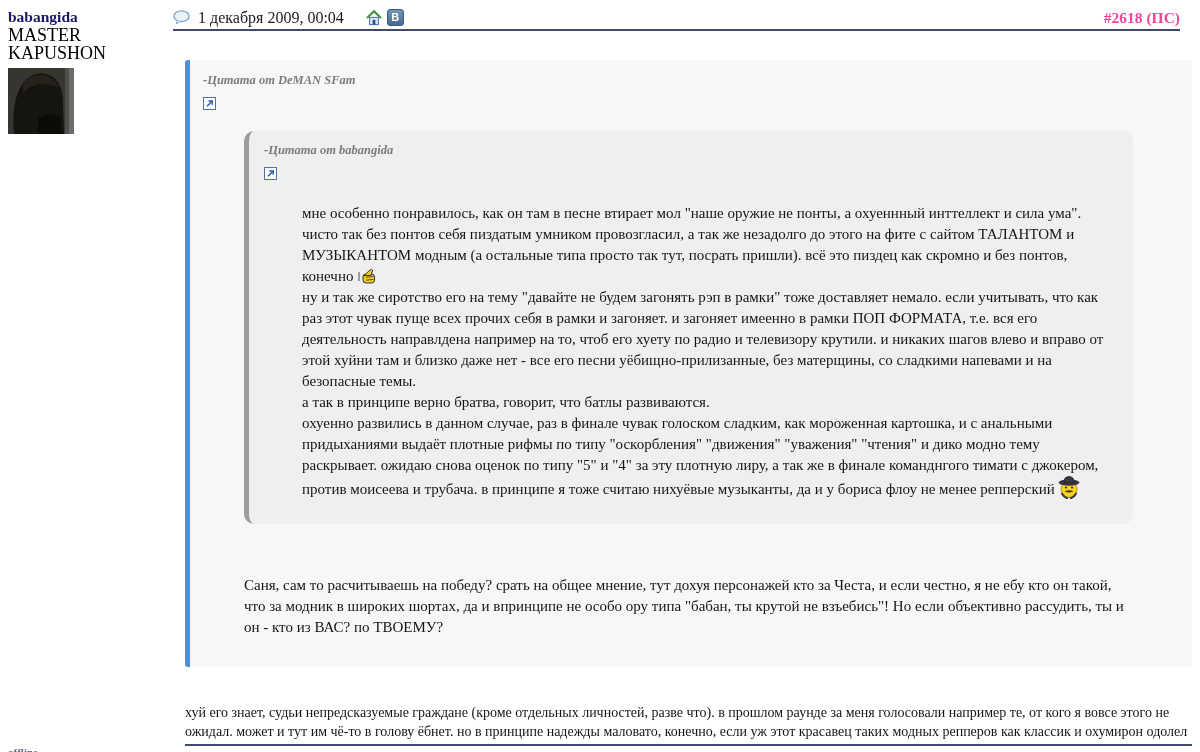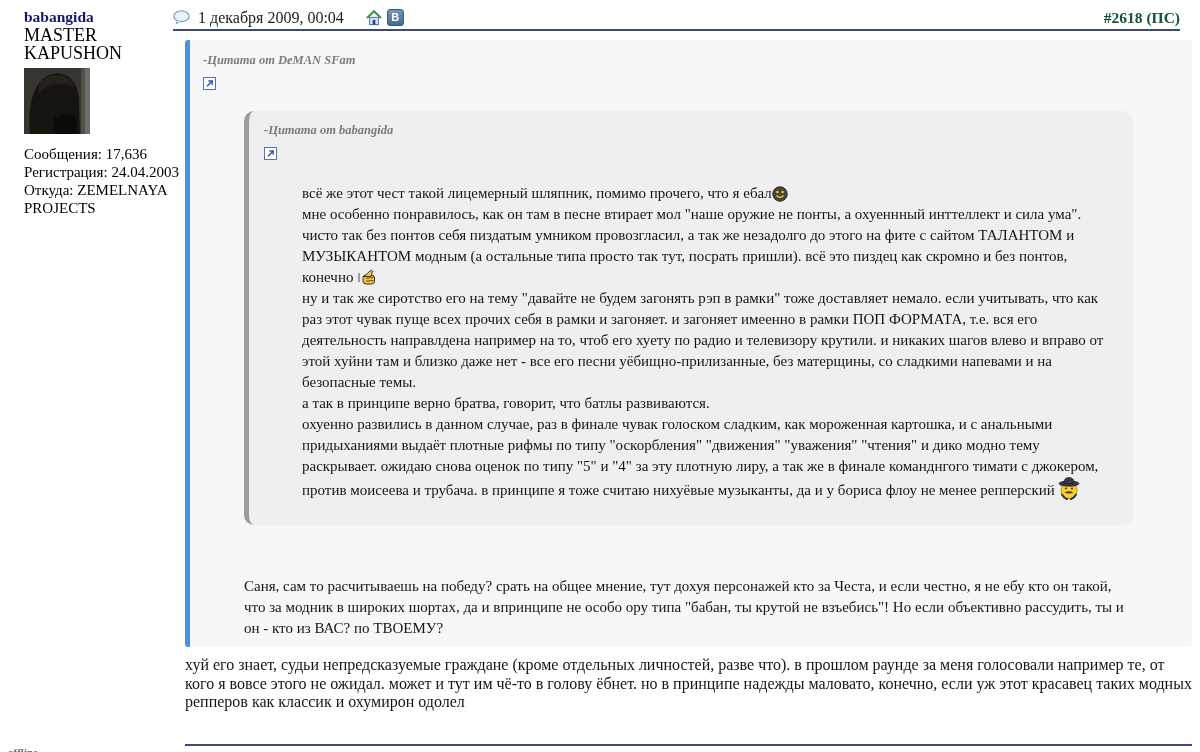--- a/index.html
+++ b/index.html
@@ -5,85 +5,80 @@
   :root{
     --quote-blue:#4f90d6; --quote-gray:#9c9c9c; --rule-navy:#3e4a75;
     --outer-bg:#f7f7f7; --inner-bg:#efefef; --uname:#16166b;
   }
   html,body{margin:0;padding:0;}
   body{
     width:1200px;height:752px;position:relative;overflow:hidden;background:#ffffff;
     font-family:"Liberation Serif","DejaVu Serif",serif;color:#111;
   }
   
-  .sidebar{position:absolute;left:8px;top:8px;width:172px;margin-left:16px;}
+  .sidebar{position:absolute;left:8px;top:8px;width:172px;}
   .username{font-weight:bold;font-size:15.5px;color:var(--uname);line-height:18px;}
   .usertitle{font-size:18px;line-height:18px;color:#000;}
   .avatar{display:block;margin-top:6px;width:66px;height:66px;cursor:pointer;}
   .stats{margin-top:11px;font-size:15px;line-height:18px;color:#000;}
   .offline{position:absolute;left:8px;top:746px;font-size:11px;font-weight:bold;color:#708;color:#667;}
   
   .post-header{
     position:absolute;left:173px;top:6px;width:1007px;height:25px;
     border-bottom:2px solid var(--rule-navy);display:flex;align-items:center;box-sizing:border-box;
   }
   .post-header .bubble{margin-right:8px;display:inline-flex;}
   .post-date{font-size:16px;color:#1a1a1a;}
   .hdr-icons{display:flex;align-items:center;gap:5px;margin-left:22px;}
   .icon-btn{display:inline-flex;cursor:pointer;}
   .vk-icon{
     width:15px;height:15px;border-radius:3px;border:1px solid #3c5a7e;
     background:linear-gradient(#7396b8,#49688e);color:#fff;
     font:bold 11px/15px "Liberation Sans",sans-serif;text-align:center;cursor:pointer;
   }
   .post-num{margin-left:auto;font-size:15.5px;font-weight:bold;color:#101010;}
-  .post-num a{color:#14532d;text-decoration:none;cursor:pointer;}
+  .post-num a{color:#ec4899;text-decoration:none;cursor:pointer;}
   
   .quote-outer{
-    position:absolute;left:185px;top:40px;width:1007px;height:607px;box-sizing:border-box;
+    position:absolute;left:185px;top:60px;width:1007px;height:607px;box-sizing:border-box;
     background:var(--outer-bg);border-left:5px solid var(--quote-blue);border-radius:3px;
     padding:13px 16px 0 13px;overflow:hidden;
   }
   .quote-caption{font-size:12.5px;font-weight:bold;font-style:italic;color:#7b7b7b;}
   .goto-icon{display:inline-flex;margin-top:9px;cursor:pointer;}
   .quote-body{margin:17px 43px 0 41px;}
   .quote-inner{
     background:var(--inner-bg);border-left:5px solid var(--quote-gray);
     border-radius:10px;box-sizing:border-box;padding:12px 17px 24px 15px;
   }
   .inner-body{margin:19px 0 0 38px;font-size:15px;line-height:21px;color:#151515;}
   .para{margin:0;}
   .emo{display:inline-block;vertical-align:-4px;line-height:0;}
   .emo.king-smiley,.emo.gangster-smiley{vertical-align:-5px;}
   .outer-text{margin-top:51px;font-size:15px;line-height:21px;color:#151515;}
   
-  .reply-text{position:absolute;left:185px;top:656px;width:1007px;font-size:16px;line-height:18.5px;color:#151515;}
+  .reply-text{position:absolute;left:185px;top:704px;width:1007px;font-size:14px;line-height:18.5px;color:#151515;}
   .bottom-rule{position:absolute;left:185px;top:744px;width:1007px;border-top:2px solid var(--rule-navy);}
 </style>
 </head>
 <body>
 
 <div class="sidebar">
   <div class="username">babangida</div>
   <div class="usertitle">MASTER KAPUSHON</div>
   <span class="avatar">
     <svg width="66" height="66" viewBox="0 0 66 66">
       <rect width="66" height="66" fill="#37352f"></rect>
       <rect x="57" width="9" height="66" fill="#6e6e68"></rect>
       <rect x="57" width="4" height="66" fill="#504f49"></rect>
       <path d="M6 66 Q3 32 15 15 Q26 2 41 7 Q55 13 55 36 L56 66 Z" fill="#15140f"></path>
       <path d="M15 15 Q26 4 40 8 Q48 11 51 20 Q40 14 28 17 Q19 19 15 26 Z" fill="#24221b"></path>
       <path d="M30 50 Q40 44 52 48 L53 66 L30 66 Z" fill="#0c0b08"></path>
     </svg>
   </span>
-  <div class="stats">
-    <div>Сообщения: 17,636</div>
-    <div>Регистрация: 24.04.2003</div>
-    <div>Откуда: ZEMELNAYA PROJECTS</div>
-  </div>
 </div>
 <div class="offline">offline</div>
 
 <div class="post-header">
   <span class="bubble">
     <svg width="17" height="15" viewBox="0 0 17 15">
       <ellipse cx="8.5" cy="6.2" rx="7.6" ry="5.4" fill="#e9f3fb" stroke="#7fa8cc" stroke-width="1.3"></ellipse>
       <path d="M4.5 10 L3.2 14 L8 11" fill="#e9f3fb" stroke="#7fa8cc" stroke-width="1"></path>
     </svg>
   </span>
@@ -119,26 +114,20 @@
     <div class="quote-inner">
       <div class="quote-caption">-Цитата от babangida</div>
       <span class="goto-icon">
         <svg width="13" height="13" viewBox="0 0 13 13">
           <rect x="0.5" y="0.5" width="12" height="12" fill="#ffffff" stroke="#5570b8"></rect>
           <path d="M4 9.2 L8.8 4.4" stroke="#2a52a8" stroke-width="1.4"></path>
           <path d="M5.4 4 L9.2 4 L9.2 7.8" fill="none" stroke="#2a52a8" stroke-width="1.4"></path>
         </svg>
       </span>
       <div class="inner-body">
-          <div class="para">всё же этот чест такой лицемерный шляпник, помимо прочего, что я ебал<span class="emo dark-smiley"><svg width="16" height="16" viewBox="0 0 16 16">
-                <circle cx="8" cy="8" r="7.2" fill="#49453b" stroke="#24221c" stroke-width="1"></circle>
-                <circle cx="5.4" cy="6" r="1.3" fill="#f0c31f"></circle>
-                <circle cx="10.6" cy="6" r="1.3" fill="#f0c31f"></circle>
-                <path d="M4.4 9.4 Q8 13 11.6 9.4" stroke="#f0c31f" stroke-width="1.4" fill="none"></path>
-              </svg></span></div>
           <div class="para">мне особенно понравилось, как он там в песне втирает мол "наше оружие не понты, а охуеннный инттеллект и сила ума". чисто так без понтов себя пиздатым умником провозгласил, а так же незадолго до этого на фите с сайтом ТАЛАНТОМ и МУЗЫКАНТОМ модным (а остальные типа просто так тут, посрать пришли). всё это пиздец как скромно и без понтов, конечно <span class="emo thumbs-up"><svg width="20" height="17" viewBox="0 0 20 17">
                 <path d="M2 4 L2 13" stroke="#666" stroke-width="1.2"></path>
                 <rect x="6" y="6" width="11.5" height="9" rx="3" fill="#f2c832" stroke="#333" stroke-width="1"></rect>
                 <path d="M7 7.5 L13 2 Q14.6 0.6 15.6 2.2 L14 7.5 Z" fill="#f2c832" stroke="#333" stroke-width="1"></path>
                 <path d="M9 9.4 L16.4 8.4 M9 12.2 L16.4 11.4" stroke="#333" stroke-width="0.8" fill="none"></path>
               </svg></span></div>
           <div class="para">ну и так же сиротство его на тему "давайте не будем загонять рэп в рамки" тоже доставляет немало. если учитывать, что как раз этот чувак пуще всех прочих себя в рамки и загоняет. и загоняет имеенно в рамки ПОП ФОРМАТА, т.е. вся его деятельность направлдена например на то, чтоб его хуету по радио и телевизору крутили. и никаких шагов влево и вправо от этой хуйни там и близко даже нет - все его песни уёбищно-прилизанные, без матерщины, со сладкими напевами и на безопасные темы.</div>
           <div class="para">а так в принципе верно братва, говорит, что батлы развиваются.</div>
           <div class="para">охуенно развились в данном случае, раз в финале чувак голоском сладким, как мороженная картошка, и с анальными придыханиями выдаёт плотные рифмы по типу "оскорбления" "движения" "уважения" "чтения" и дико модно тему раскрывает. ожидаю снова оценок по типу "5" и "4" за эту плотную лиру, а так же в финале команднгого тимати с джокером, против моисеева и трубача. в принципе я тоже считаю нихуёвые музыканты, да и у бориса флоу не менее репперский <span class="emo gangster-smiley"><svg width="22" height="23" viewBox="0 0 22 23">
                 <circle cx="11" cy="13.5" r="8" fill="#f8d21e" stroke="#b8961a" stroke-width="1"></circle>

